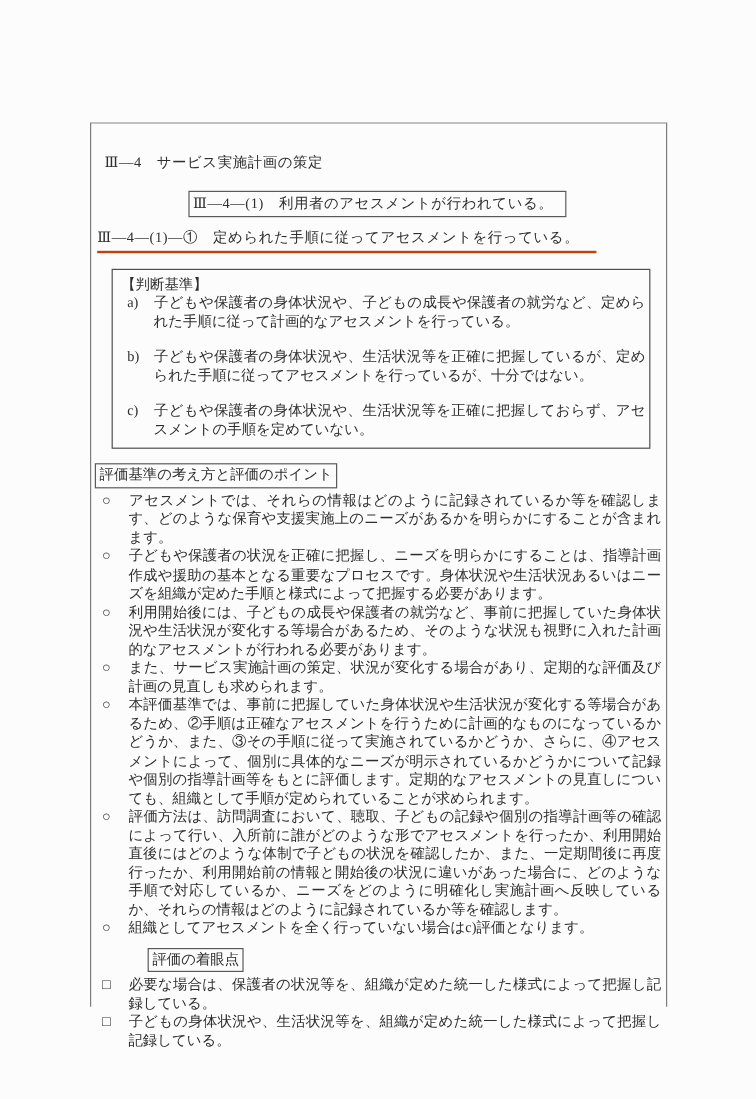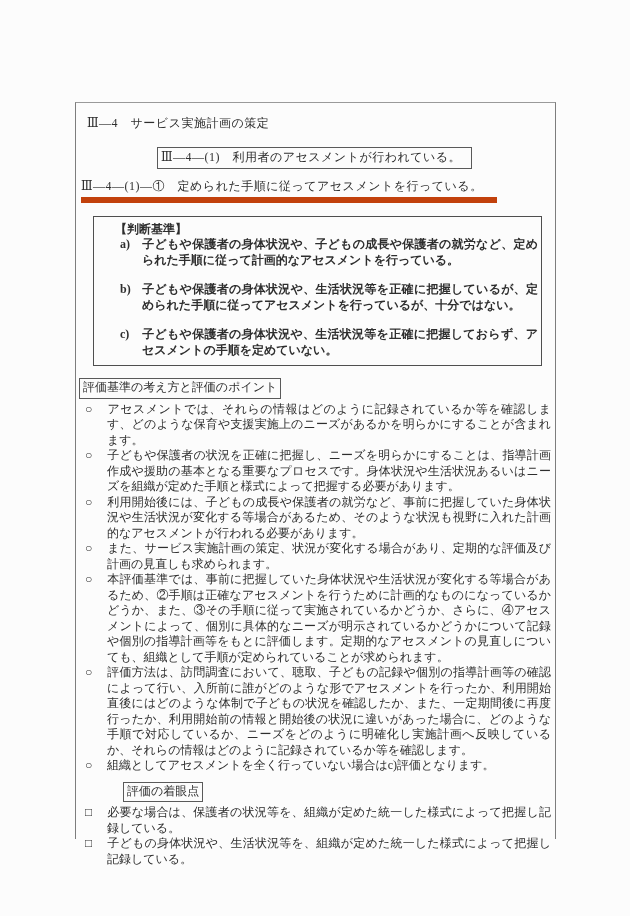--- a/index.html
+++ b/index.html
@@ -24,44 +24,43 @@
     height: 737px;
     box-sizing: border-box;
     border-top: 1.5px solid #9a9a9a;
     border-left: 1px solid #7d7d7d;
     border-right: 1px solid #7d7d7d;
     padding: 13px 5px 0 3px;
     font-size: 12px;
     line-height: 15.5px;
   }
   .title {
-    margin: 0 0 0 8px;
+    margin: 12px 0 0 8px;
     letter-spacing: 0.5px;
   }
   .subtitle-row { margin-top: 15px; text-align: center; }
   .subtitle-box {
     display: inline-block;
     border: 1px solid #5a5a5a;
     padding: 2px 10px 3px 3px;
     letter-spacing: 0.5px;
   }
   .heading3-row { margin-top: 10px; }
   .heading3 {
     display: inline-block;
     margin-left: 2px;
     padding: 0 14px 2px 0;
-    border-bottom: 6px solid #c2410c;
+    border-bottom: 2px solid #c2410c;
     letter-spacing: 0.5px;
   }
   .judgment-box {
     box-sizing: border-box;
     margin: 13px 8px 0 14px;
     border: 1.5px solid #4f4f4f;
-    padding: 5px 3px 7px 21px;
-    font-weight: bold;
+    padding: 5px 3px 7px 7px;
   }
   .judgment-header { margin: 0; }
   .judgment-item {
     margin-top: 0;
     padding-left: 27px;
     text-indent: -27px;
     text-align: justify;
   }
   .judgment-item + .judgment-item { margin-top: 14px; }
   .j-label {

